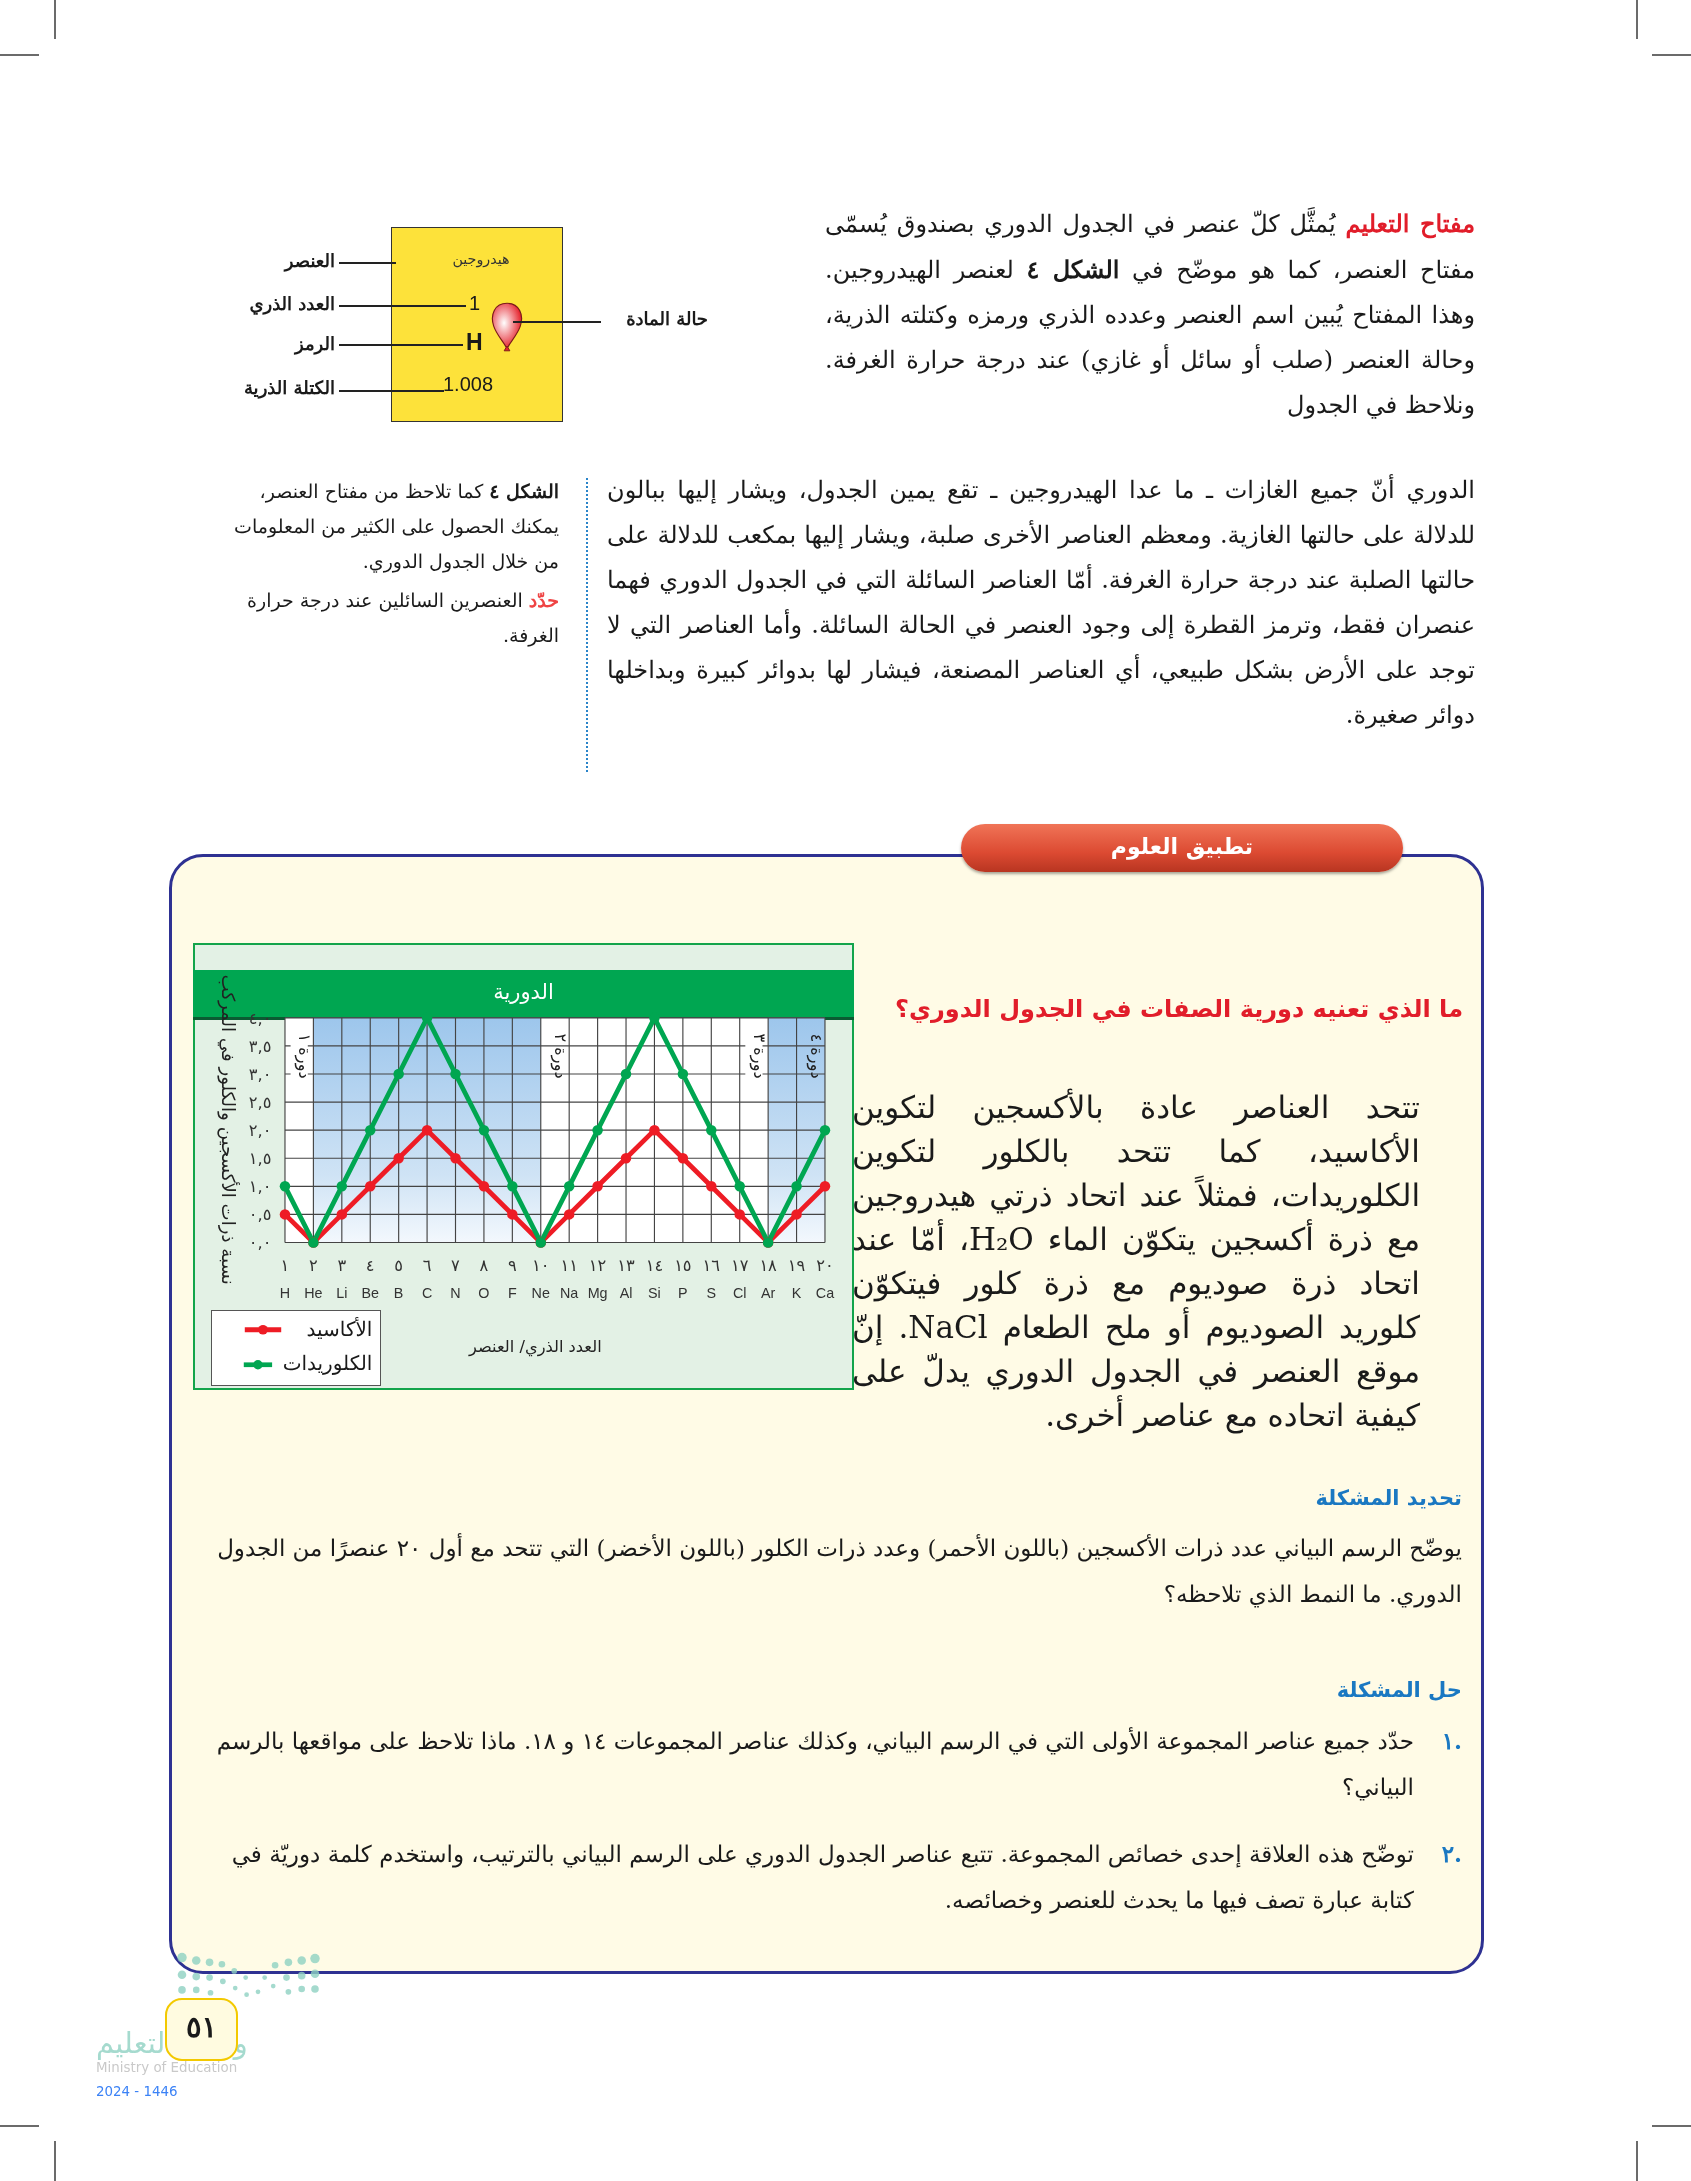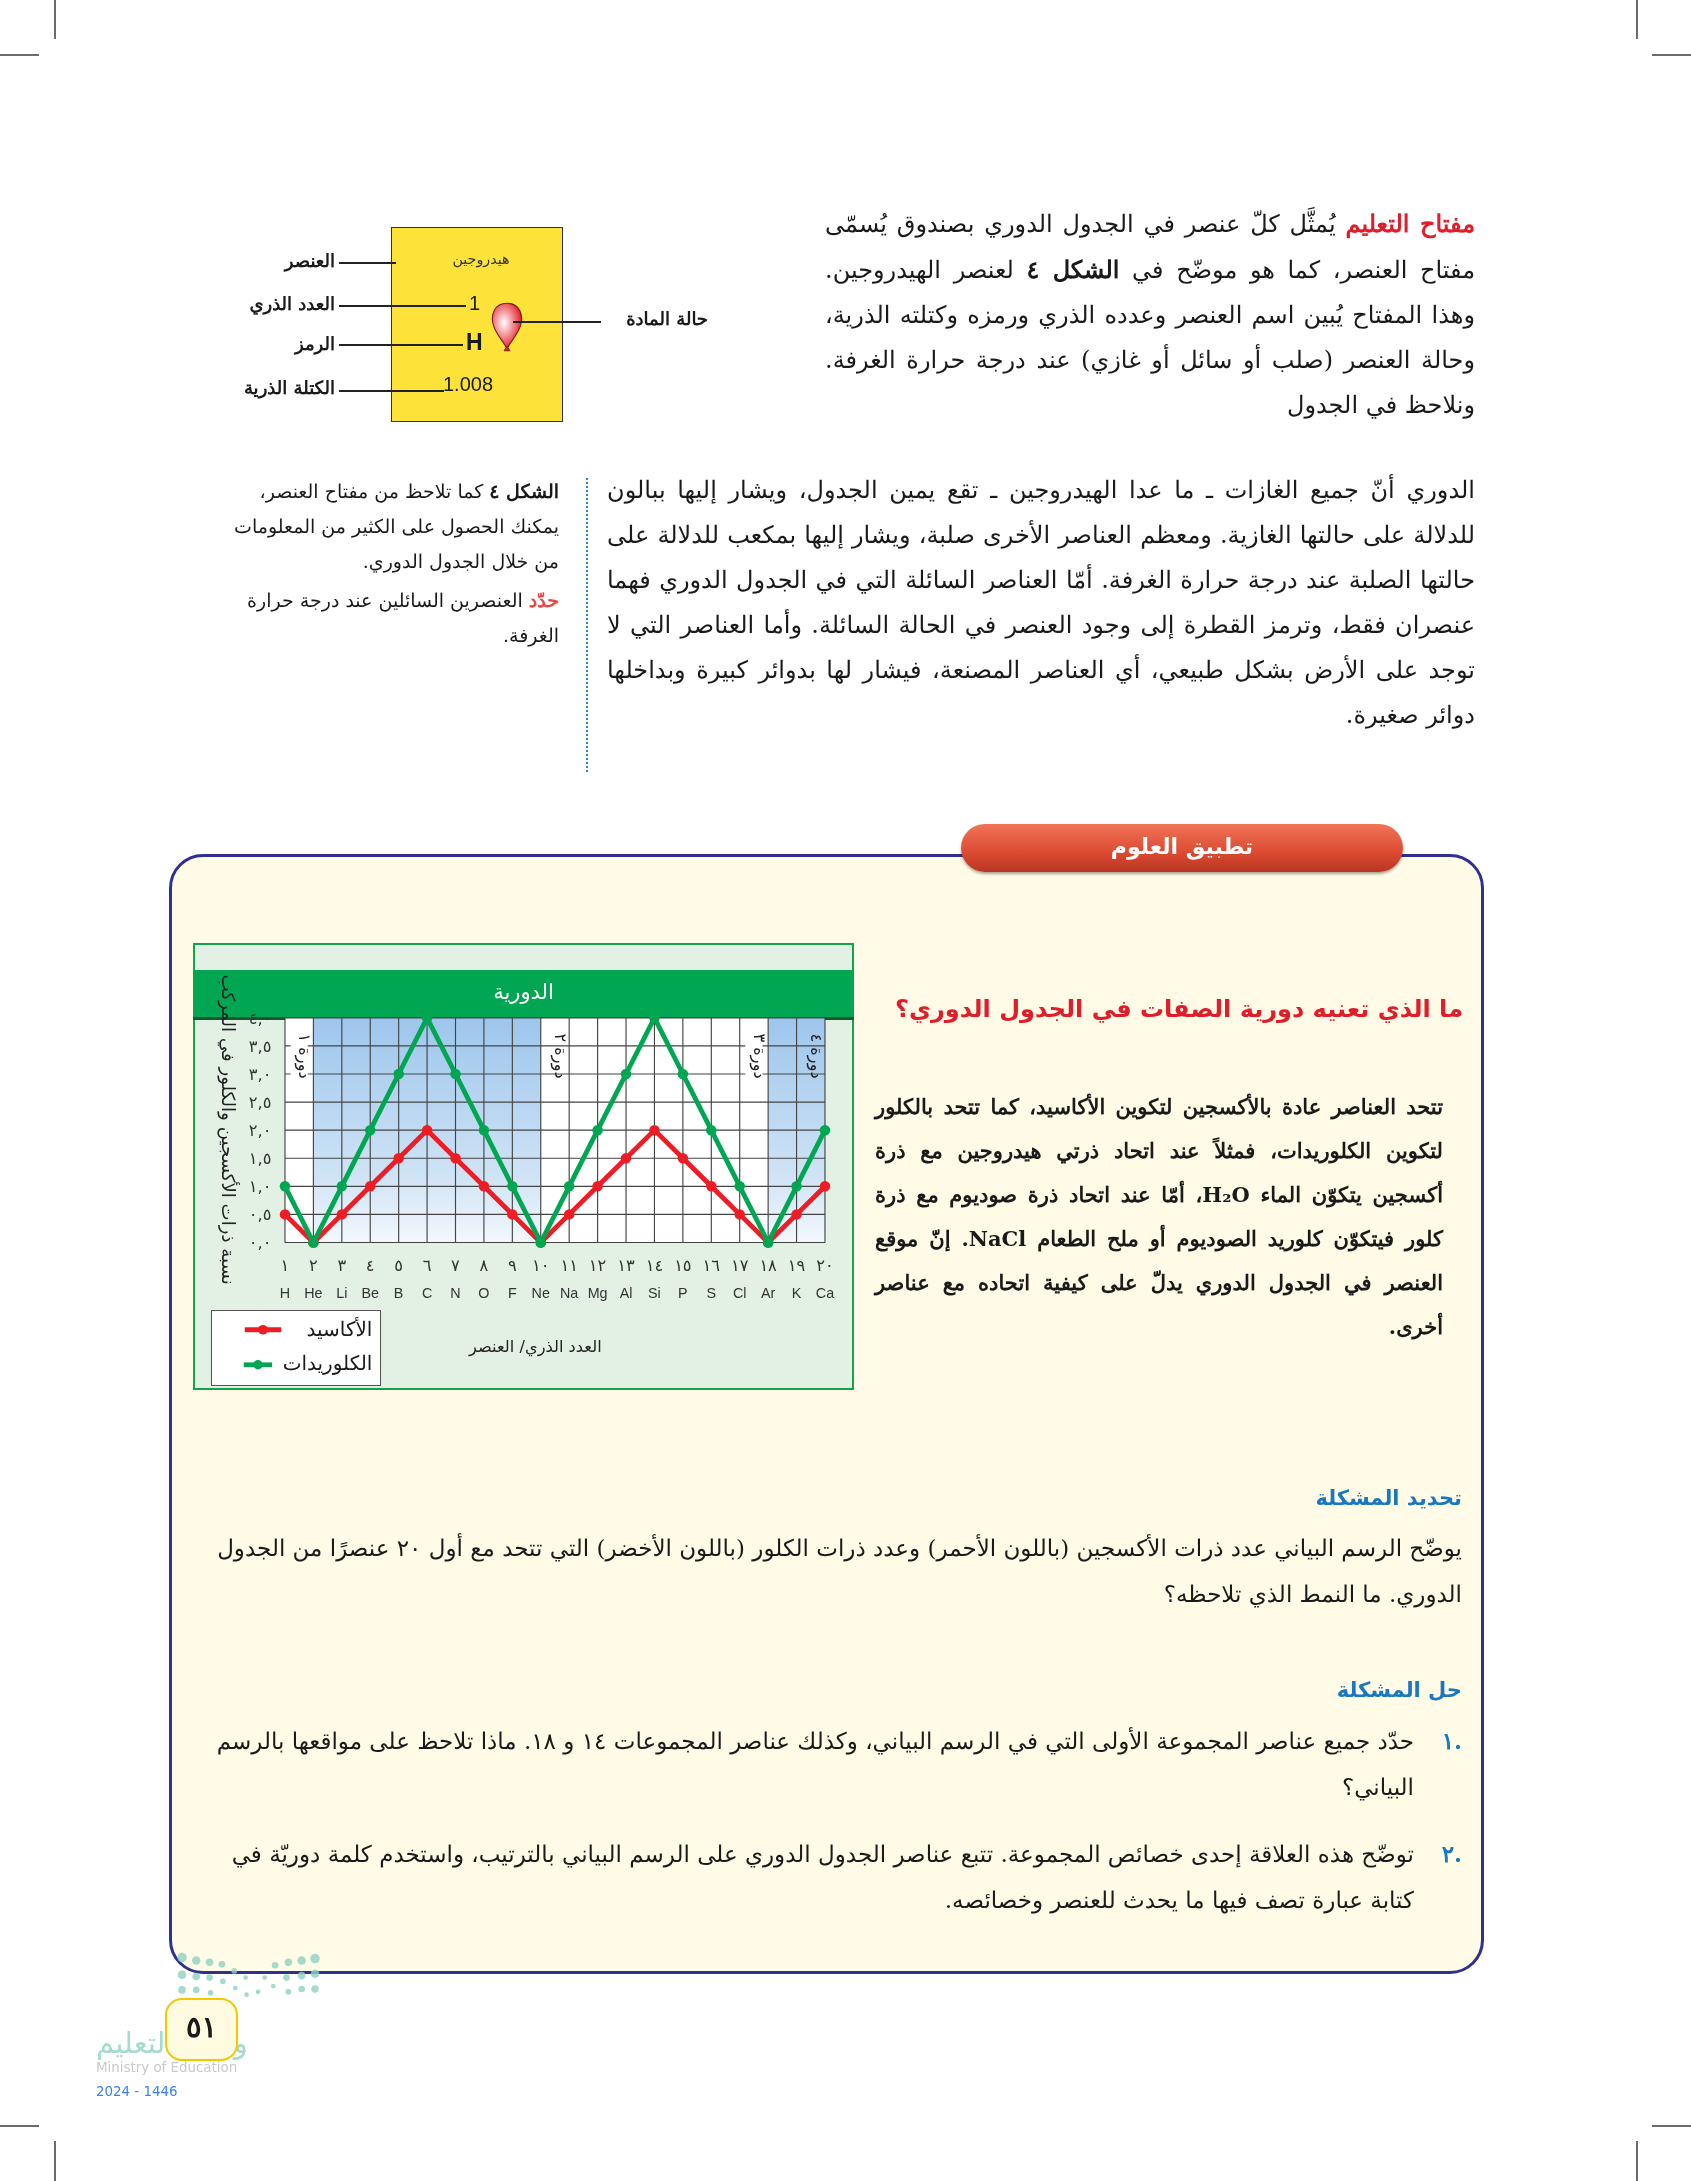--- a/index.html
+++ b/index.html
@@ -31,21 +31,21 @@
 
   
   .app-box { position:absolute; left:169px; top:854px; width:1315px; height:1120px;
              background:#fffbe6; border:3.8px solid #2e3192; border-radius:34px; box-sizing:border-box; }
   .app-tab { position:absolute; left:961px; top:824px; width:442px; height:48px; border-radius:24px;
              background:linear-gradient(#f07457,#dc4a32 60%,#b83521); box-shadow:0 1.9px 2.9px rgba(0,0,0,.35);
              color:#fff; font-family:"DejaVu Sans", sans-serif; font-weight:bold; font-size:22px;
              text-align:center; line-height:46px; direction:rtl; }
   .q-title { position:absolute; left:889px; top:985px; width:574px; font-family:"DejaVu Sans", sans-serif;
              font-weight:bold; color:#e11d2a; font-size:24px; line-height:48px; direction:rtl; text-align:right; }
-  .q-body { position:absolute; left:875px; top:1085px; width:568px; font-size:21px; line-height:44px; direction:rtl; text-align:justify; text-align-last:right;font-weight:bold; }
+  .q-body { position:absolute; left:852px; top:1085px; width:568px; font-size:31px; line-height:44px; direction:rtl; text-align:justify; text-align-last:right; }
   .sec-head { position:absolute; font-family:"DejaVu Sans", sans-serif; font-weight:bold; color:#1a78c2; font-size:21px; direction:rtl; text-align:right; }
   .sec-body { position:absolute; left:191px; width:1271px; font-size:23px; line-height:46px; direction:rtl; text-align:right; }
   .ol-item { position:absolute; left:191px; width:1271px; font-size:23px; line-height:46px; direction:rtl; }
   .ol-num { color:#1a78c2; font-weight:bold; display:inline-block; width:48px; }
   .ol-text { display:inline-block; width:1214px; vertical-align:top; }
 
   
   .chart-frame { position:absolute; left:193px; top:943px; width:661px; height:447px;
                  background:#e3f1e5; border:2.9px solid #13a44b; box-sizing:border-box; }
   .chart-head { position:absolute; left:193px; top:943px; width:661px; height:50px;

